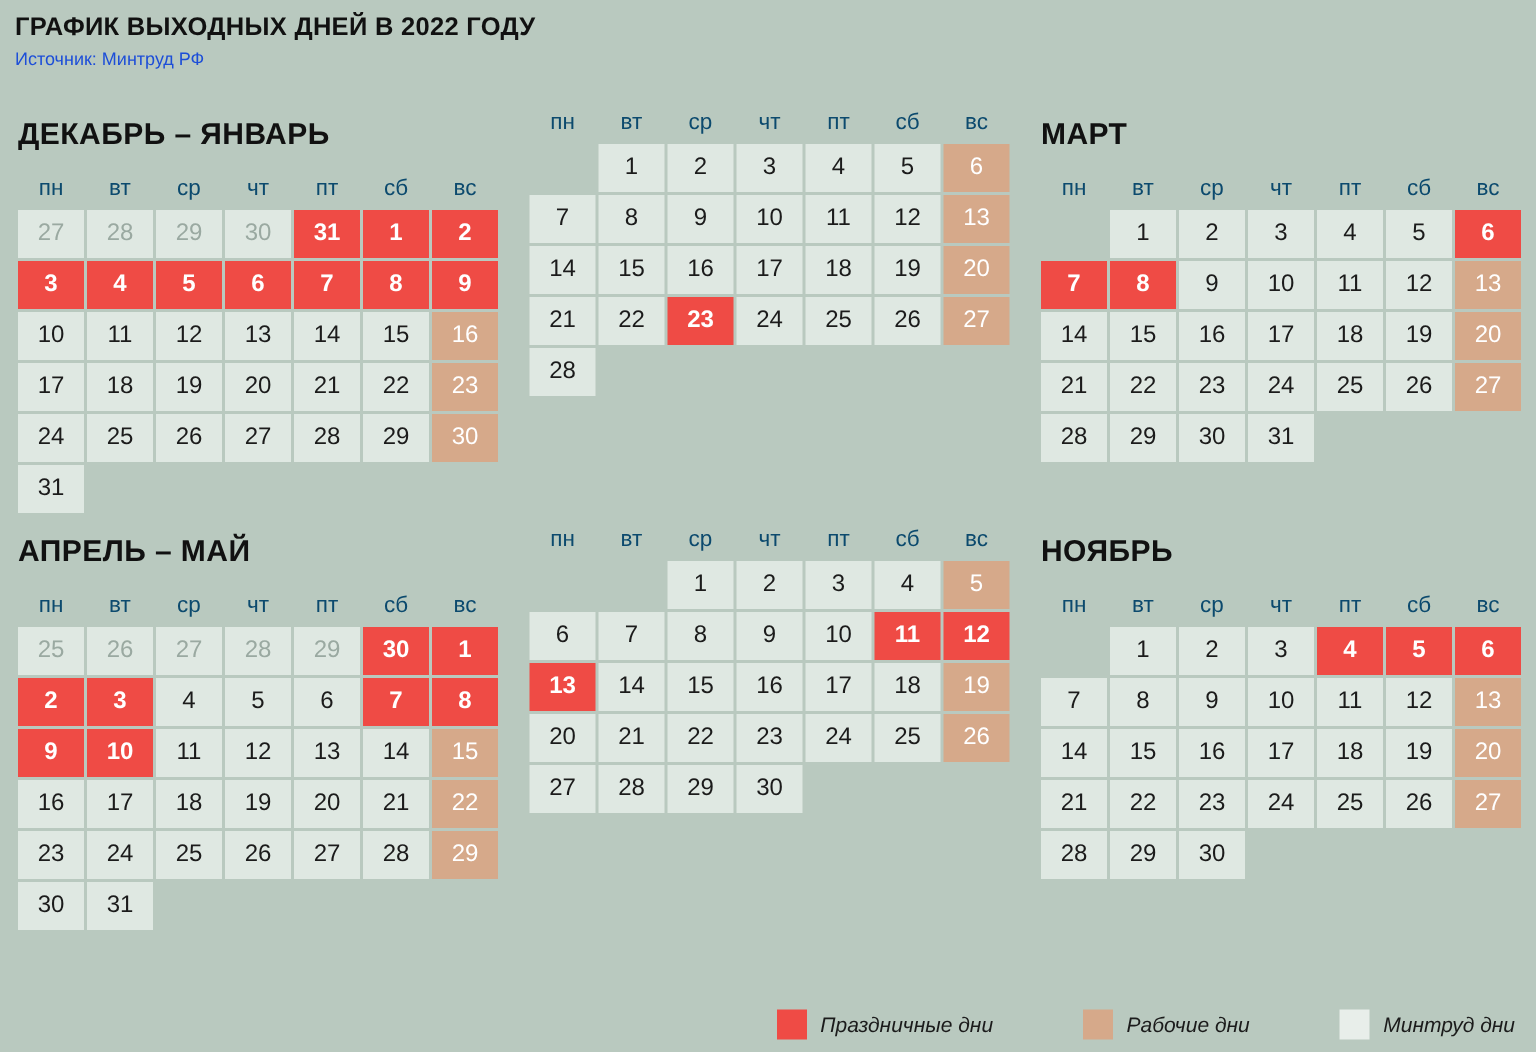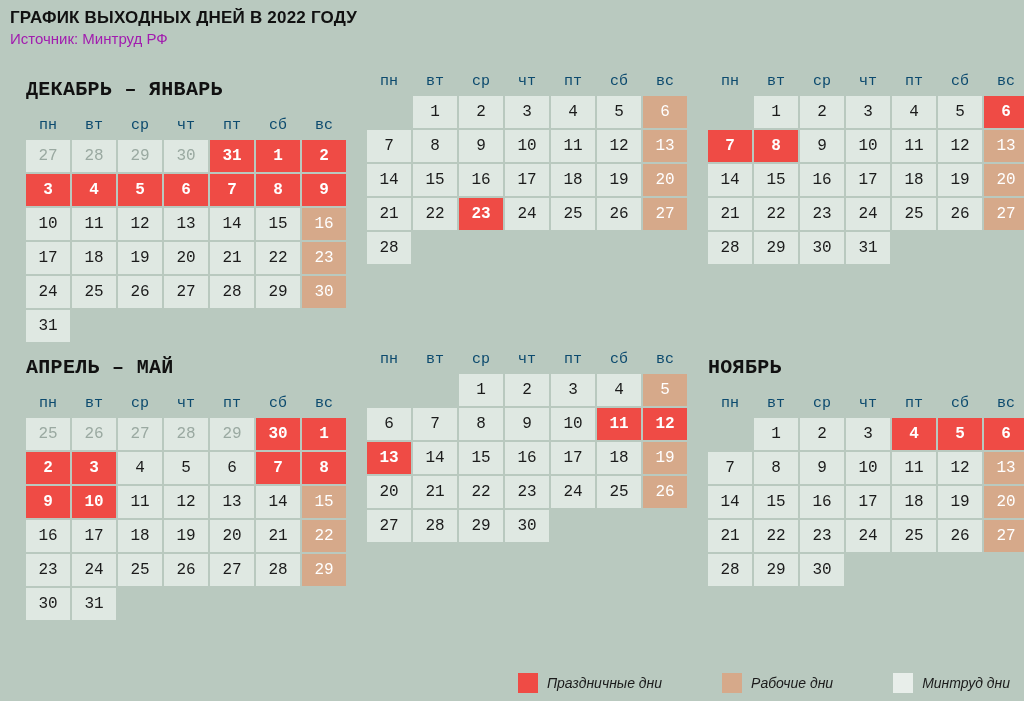--- a/index.html
+++ b/index.html
@@ -20,40 +20,39 @@
   }
   .title {
     font-size: 17px;
     font-weight: bold;
     letter-spacing: 0.2px;
     text-transform: uppercase;
     color: #111;
     line-height: 20px;
   }
   .source {
-    font-size: 15px;
-    color: #a21caf;
+    font-size: 12px;
+    color: #1d4ed8;
     margin-top: 3px;
     line-height: 16px;
   }
   .grid {
     position: absolute;
     top: 66px;
     left: 0;
     width: 1024px;
   }
   .row {
     display: flex;
     width: 1024px;
   }
   .cal {
     width: 341px;
     box-sizing: border-box;
-    padding: 0 8px 0 24px;
-    font-family: Liberation Mono, monospace;
+    padding: 0 8px 0 10px;
   }
   .cal-title {
     font-size: 20px;
     font-weight: bold;
     text-transform: uppercase;
     letter-spacing: 0.3px;
     color: #111;
     margin: 12px 0 8px 2px;
     line-height: 24px;
   }
@@ -264,20 +263,21 @@
               <td class="empty"></td>
               <td class="empty"></td>
               <td class="empty"></td>
               <td class="empty"></td>
               <td class="empty"></td>
             </tr>
           </tbody>
         </table>
       </div>
       <div class="cal">
+        <div class="cal-title">МАРТ</div>
         <table class="cal-table">
           <thead>
             <tr>
               <th>пн</th>
               <th>вт</th>
               <th>ср</th>
               <th>чт</th>
               <th>пт</th>
               <th>сб</th>
               <th>вс</th>

